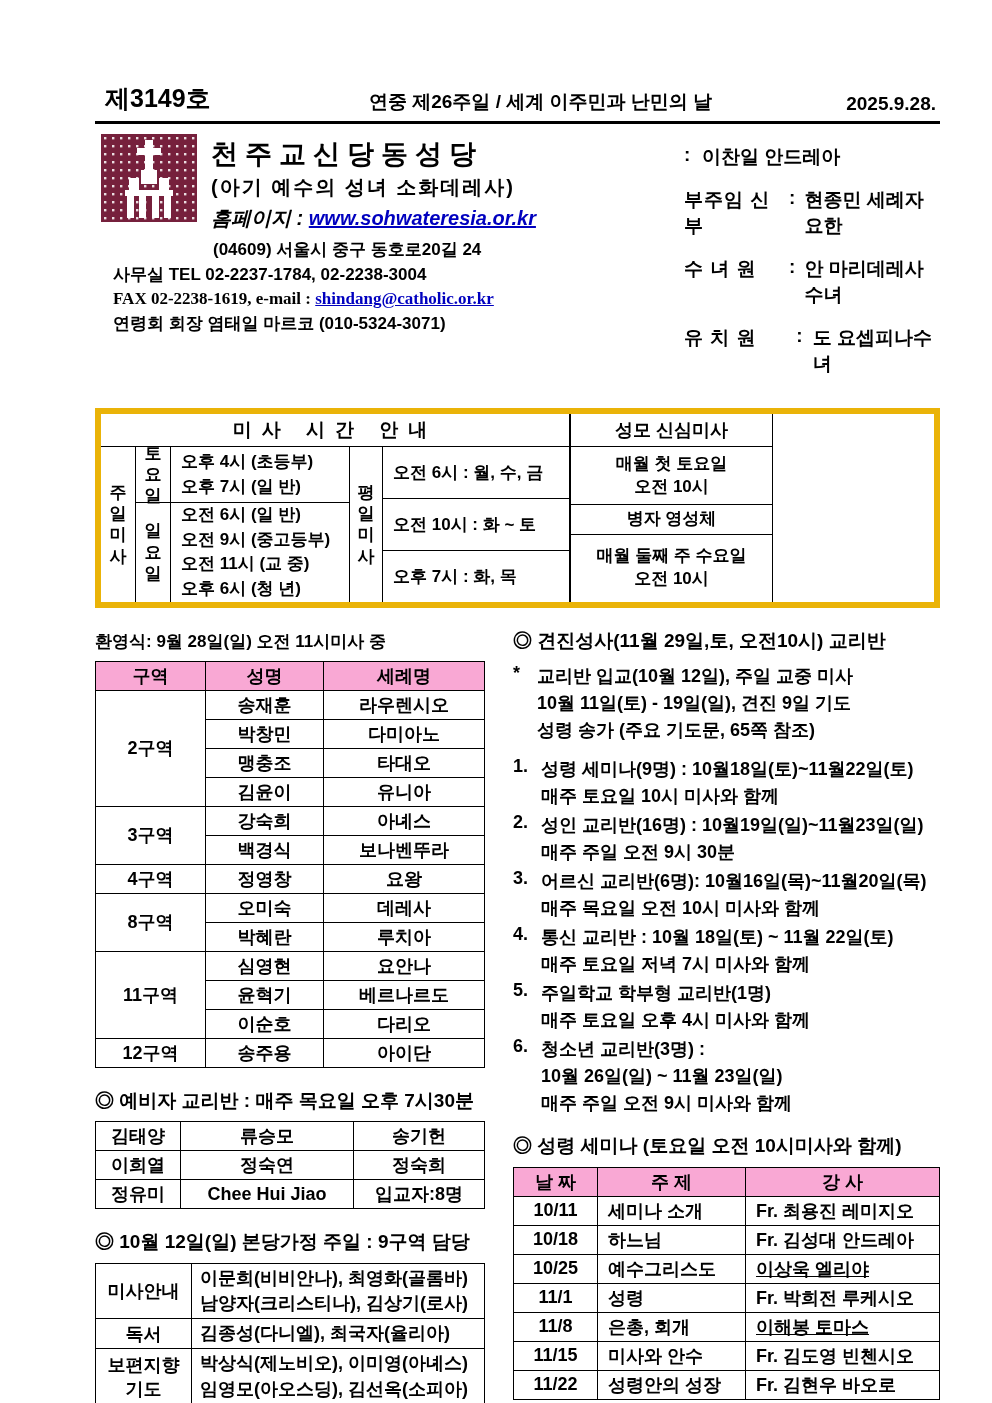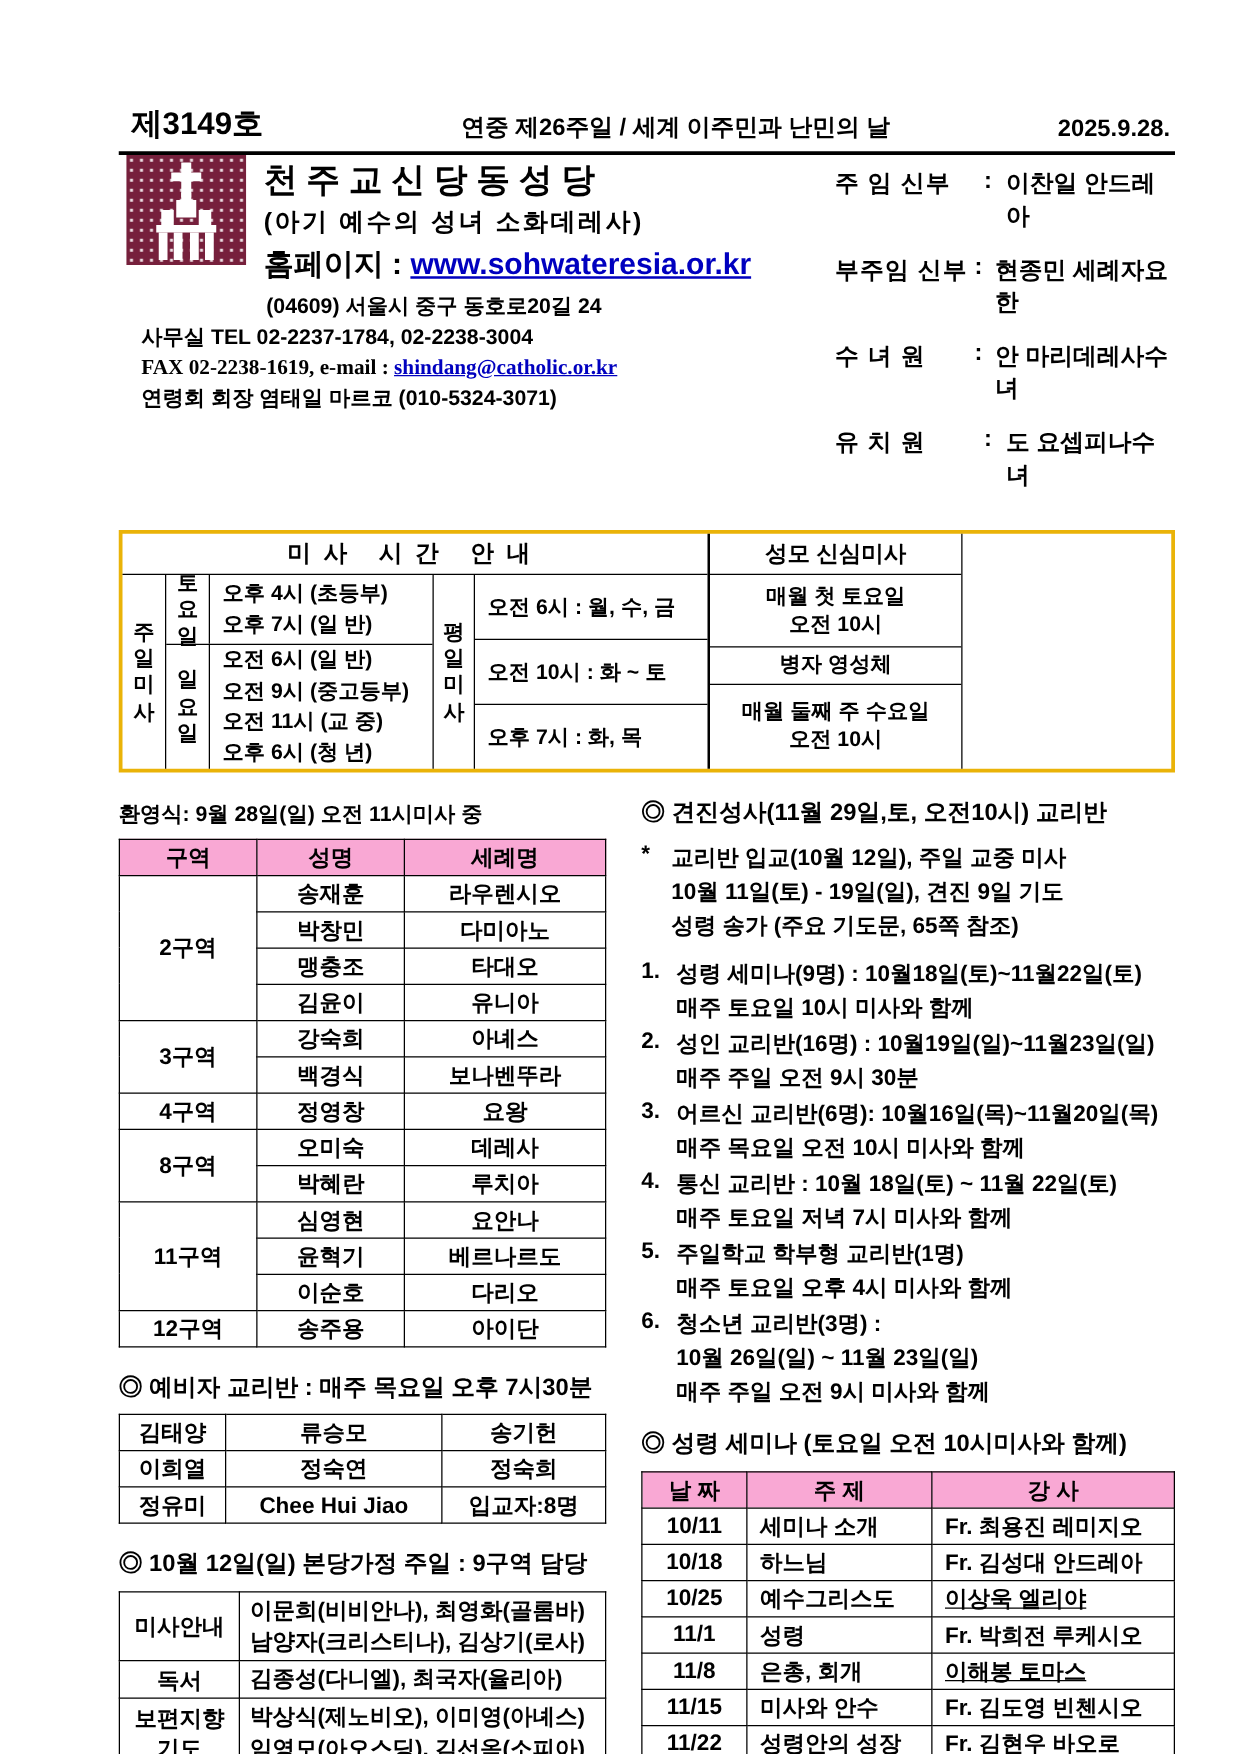--- a/index.html
+++ b/index.html
@@ -11,42 +11,42 @@
   }
   .page { padding:82px 52px 24px 95px; }
 
   
   .issue-bar { display:flex; align-items:flex-end; border-bottom:3px solid #000; padding:0 4px 6px 10px; }
   .issue-bar .issue-no { font-size:25px; width:170px; }
   .issue-bar .issue-title { flex:1; text-align:center; font-size:19px; }
   .issue-bar .issue-date { width:130px; text-align:right; font-size:19px; }
 
   
-  .masthead { display:flex; margin-top:0; }
+  .masthead { display:flex; margin-top:10px;gap:16px; }
   .mast-left { width:515px; }
   .mast-top { display:flex; }
   .logo { width:96px; height:88px; flex:0 0 96px; margin-left:6px; }
   .mast-id { padding-left:14px; padding-top:2px; }
   .church-name { font-size:27px; font-weight:700; letter-spacing:7px; white-space:nowrap; }
   .church-sub { font-size:20px; letter-spacing:2px; margin-top:2px; }
-  .home-line { font-size:24px; margin-top:4px; }
+  .home-line { font-size:20px; margin-top:4px;font-style:italic; }
   a.doc-link { color:#0000bf; text-decoration:underline; cursor:pointer; }
   .addr-block { font-size:17px; margin-top:6px; line-height:1.45; }
   .addr-block .addr1 { padding-left:118px; }
   .addr-block .addr2 { padding-left:18px; }
   .addr-block .addr3 { padding-left:18px;font-family:Liberation Serif, serif; }
   .addr-block .addr4 { padding-left:18px; }
 
   .mast-right { flex:1; padding:10px 0 0 58px; }
   .clergy-line { display:flex; font-size:19px; margin-bottom:17px; }
   .clergy-line .c-label { width:122px; letter-spacing:1px; }
   .clergy-line .c-colon { width:18px; }
 
   
-  .mass-table { display:flex; border:3px solid #eab308; margin-top:14px; width:845px; font-size:17px; }
+  .mass-table { display:flex; border:6px solid #eab308; margin-top:14px; width:845px; font-size:17px; }
   .mt-cell { display:flex; align-items:center; justify-content:center; text-align:center; line-height:1.35; }
   .mt-left { width:470px; display:flex; flex-direction:column; border-right:2px solid #000; }
   .mt-title { height:33px; border-bottom:1px solid #000; display:flex; align-items:center; justify-content:center;
               font-size:19px; letter-spacing:10px; }
   .mt-body { display:flex; flex:1; }
   .v-label { width:34px; display:flex; align-items:center; justify-content:center; text-align:center;
              line-height:1.25; font-size:17px; }
   .mt-sunblock { flex:1; display:flex; flex-direction:column; border-left:1px solid #000; }
   .mt-satrow { height:56px; display:flex; border-bottom:1px solid #000; }
   .mt-sunrow { flex:1; display:flex; }
@@ -145,21 +145,20 @@
         <div class="addr1">(04609) 서울시 중구 동호로20길 24</div>
         <div class="addr2">사무실  TEL  02-2237-1784, 02-2238-3004</div>
         <div class="addr3">
           <span>FAX  02-2238-1619, e-mail : </span><a class="doc-link">shindang@catholic.or.kr</a>
         </div>
         <div class="addr4">연령회 회장 염태일 마르코 (010-5324-3071)</div>
       </div>
     </div>
     <div class="mast-right">
       <div class="clergy-line">
-        <span class="c-label">주  임 신부</span>
           <span class="c-colon">:</span>
           <span>이찬일  안드레아</span>
       </div>
       <div class="clergy-line">
         <span class="c-label">부주임 신부</span>
           <span class="c-colon">:</span>
           <span>현종민 세례자요한</span>
       </div>
       <div class="clergy-line">
         <span class="c-label">수 녀 원</span>

